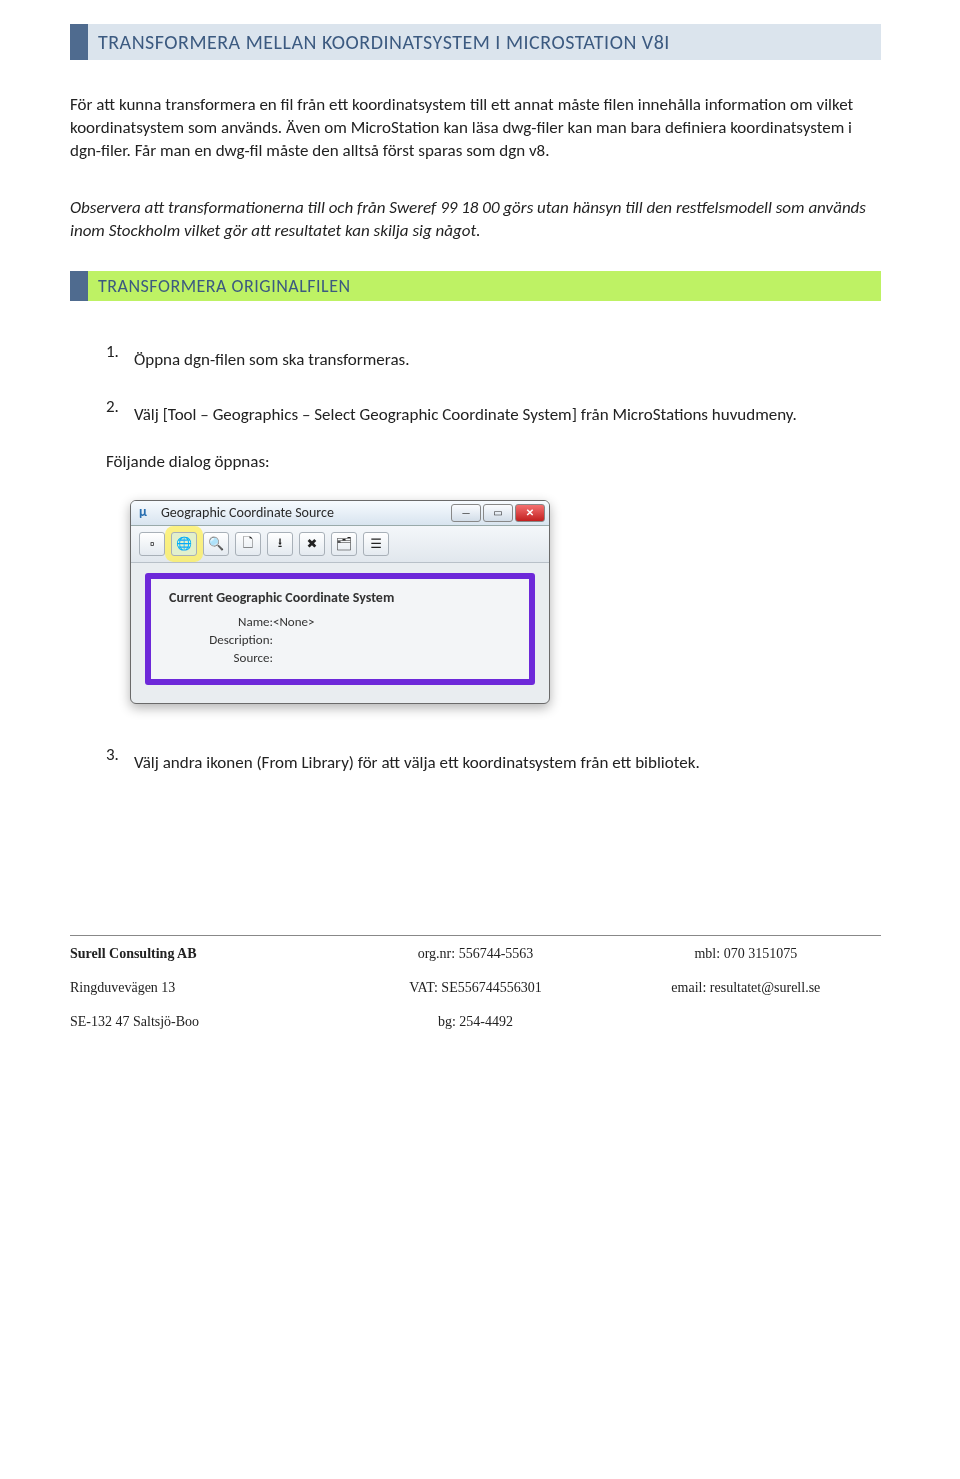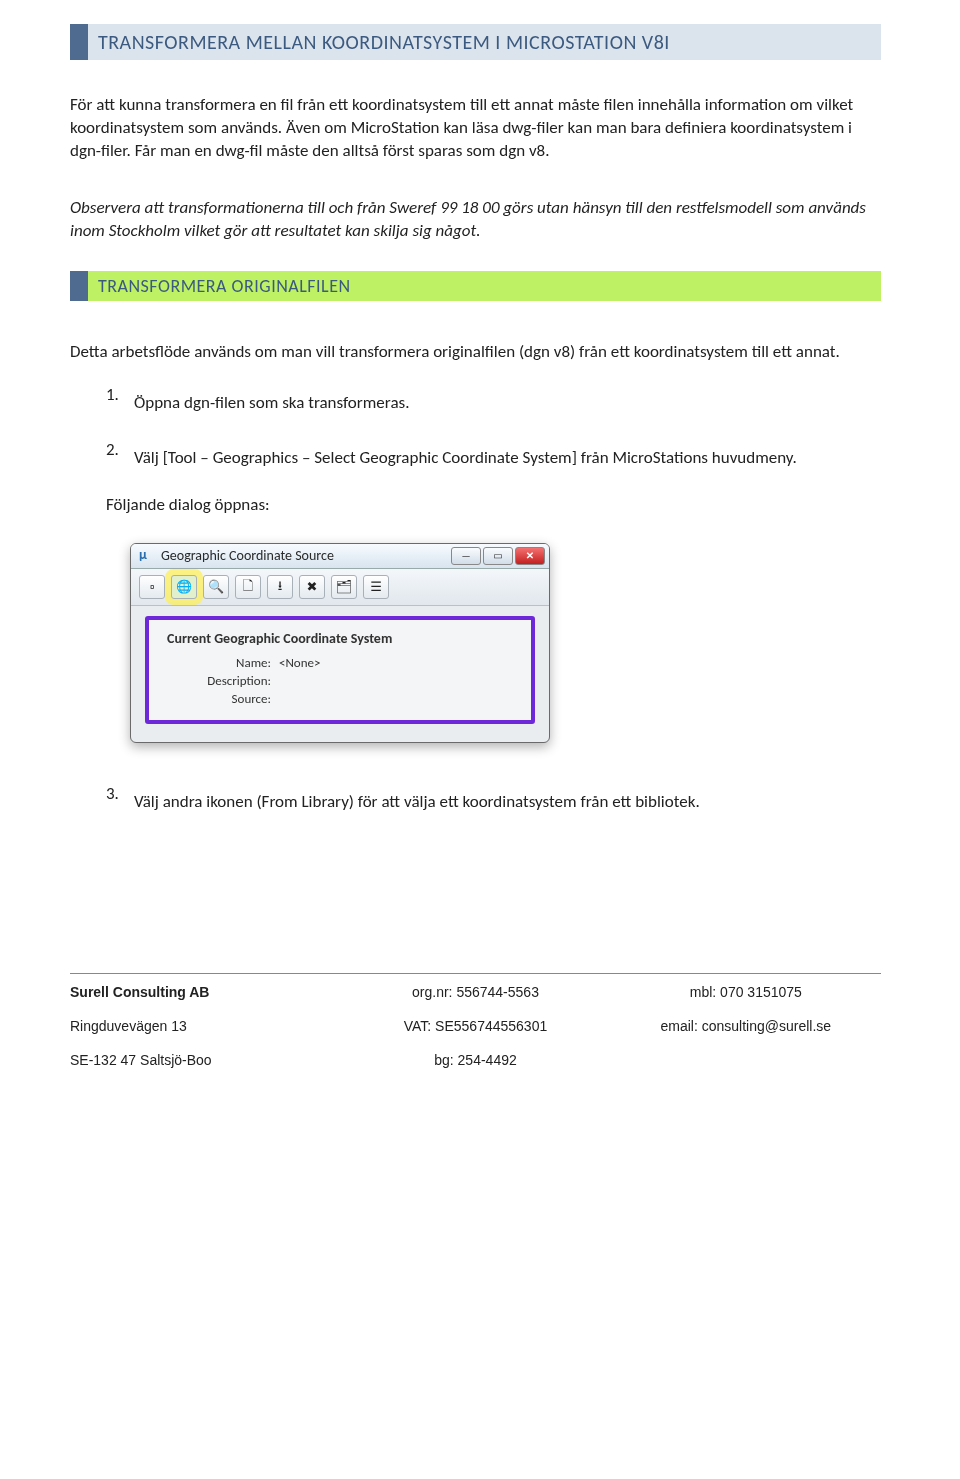--- a/index.html
+++ b/index.html
@@ -102,46 +102,46 @@
     display:inline-block; width:100%; height:100%;
     display:flex; align-items:center; justify-content:center;
   }
   .tool.highlighted {
     box-shadow: 0 0 0 6px rgba(255,240,80,0.7);
     background: #e2f0cc;
   }
 
   .dlg-group {
     margin: 10px 14px 18px 14px;
-    border: 4px solid #6d28d9;
+    border: 6px solid #6d28d9;
     border-radius: 3px;
     background: #f3f5f7;
     padding: 10px 14px 14px 14px;
   }
   .dlg-group-title {
     font-weight: bold;
     font-size: 14px;
     color: #333;
     margin: 0 0 8px 4px;
   }
   .dlg-row {
     display: flex;
     font-size: 13px;
     color: #333;
     margin: 3px 0 0 24px;
   }
-  .dlg-row .lbl { width: 84px; text-align: right; margin-right: 8px; }
+  .dlg-row .lbl { width: 84px; text-align: right; }
 
   
   .footer {
     position: relative;
     margin-top: 160px;
     border-top: 1px solid #888;
     padding-top: 10px;
-    font-family: Liberation Sans, sans-serif;
+    font-family: Liberation Serif, serif;
     font-size: 14px;
     color: #222;
     display: grid;
     grid-template-columns: 1fr 1fr 1fr;
     row-gap: 18px;
   }
   .footer .c2 { text-align: center; }
   .footer .c3 { text-align: center; }
   .footer .bold { font-weight: bold; }
 </style>
@@ -149,21 +149,20 @@
 <body>
 
 <div class="page">
   <div class="title-bar">TRANSFORMERA MELLAN KOORDINATSYSTEM I MICROSTATION V8I</div>
 
   <p class="para">För att kunna transformera en fil från ett koordinatsystem till ett annat måste filen innehålla information om vilket koordinatsystem som används. Även om MicroStation kan läsa dwg-filer kan man bara definiera koordinatsystem i dgn-filer. Får man en dwg-fil måste den alltså först sparas som dgn v8.</p>
   <p class="para italic">Observera att transformationerna till och från Sweref 99 18 00 görs utan hänsyn till den restfelsmodell som används inom Stockholm vilket gör att resultatet kan skilja sig något.</p>
 
   <div class="section-bar">TRANSFORMERA ORIGINALFILEN</div>
 
-  <p class="para" style="margin-top:0">Detta arbetsflöde används om man vill transformera originalfilen (dgn v8) från ett koordinatsystem till ett annat.</p>
 
   <div class="list">
     <div class="list-item">
       <span class="list-num">1.</span>
       <span class="list-text">Öppna dgn-filen som ska transformeras.</span>
     </div>
     <div class="list-item">
       <span class="list-num">2.</span>
       <span class="list-text">Välj [Tool – Geographics – Select Geographic Coordinate System] från MicroStations huvudmeny.</span>
     </div>
@@ -229,19 +228,19 @@
     </div>
   </div>
 
   <div class="footer">
     <div class="bold">Surell Consulting AB</div>
     <div class="c2">org.nr: 556744-5563</div>
     <div class="c3">mbl: 070 3151075</div>
 
     <div>Ringduvevägen 13</div>
     <div class="c2">VAT: SE556744556301</div>
-    <div class="c3">email: consulting@surell.se</div>
+    <div class="c3">email: resultatet@surell.se</div>
 
     <div>SE-132 47 Saltsjö-Boo</div>
     <div class="c2">bg: 254-4492</div>
     <div class="c3"></div>
   </div>
 </div>
 
 </body></html>

